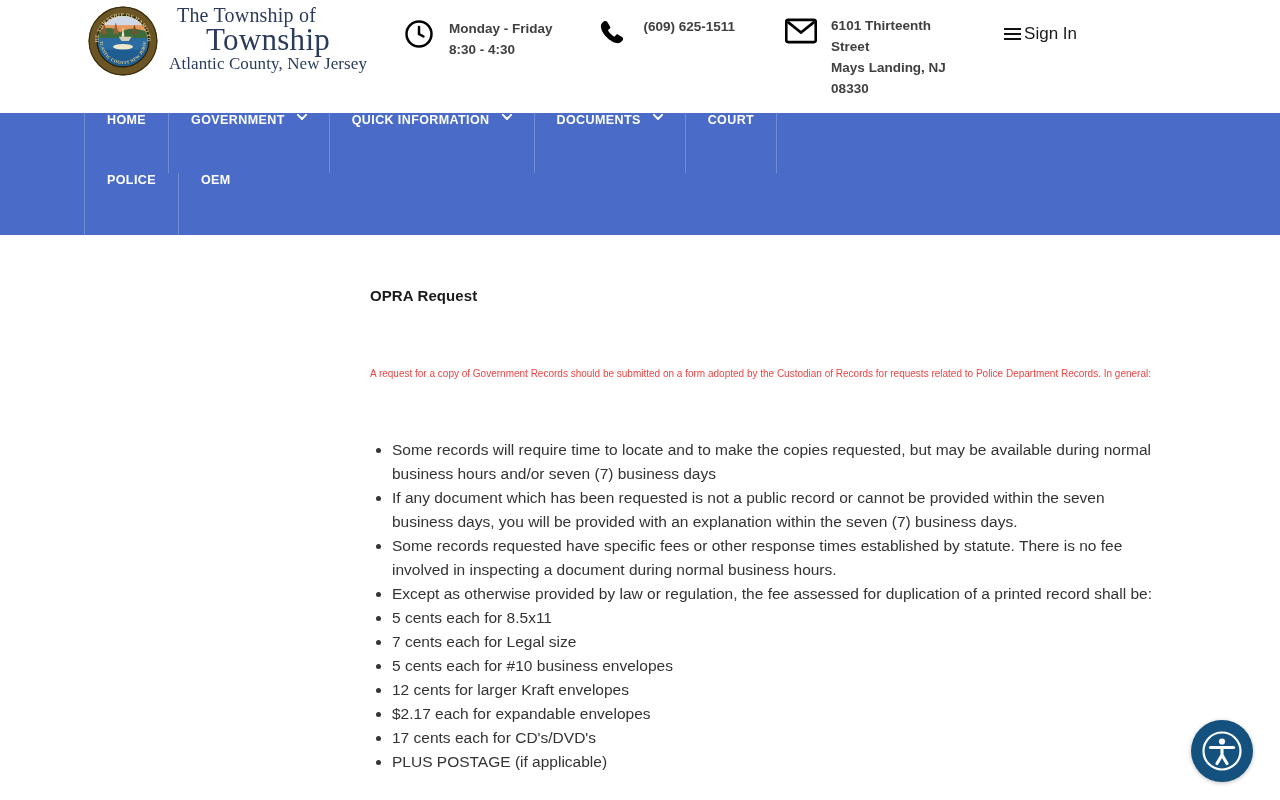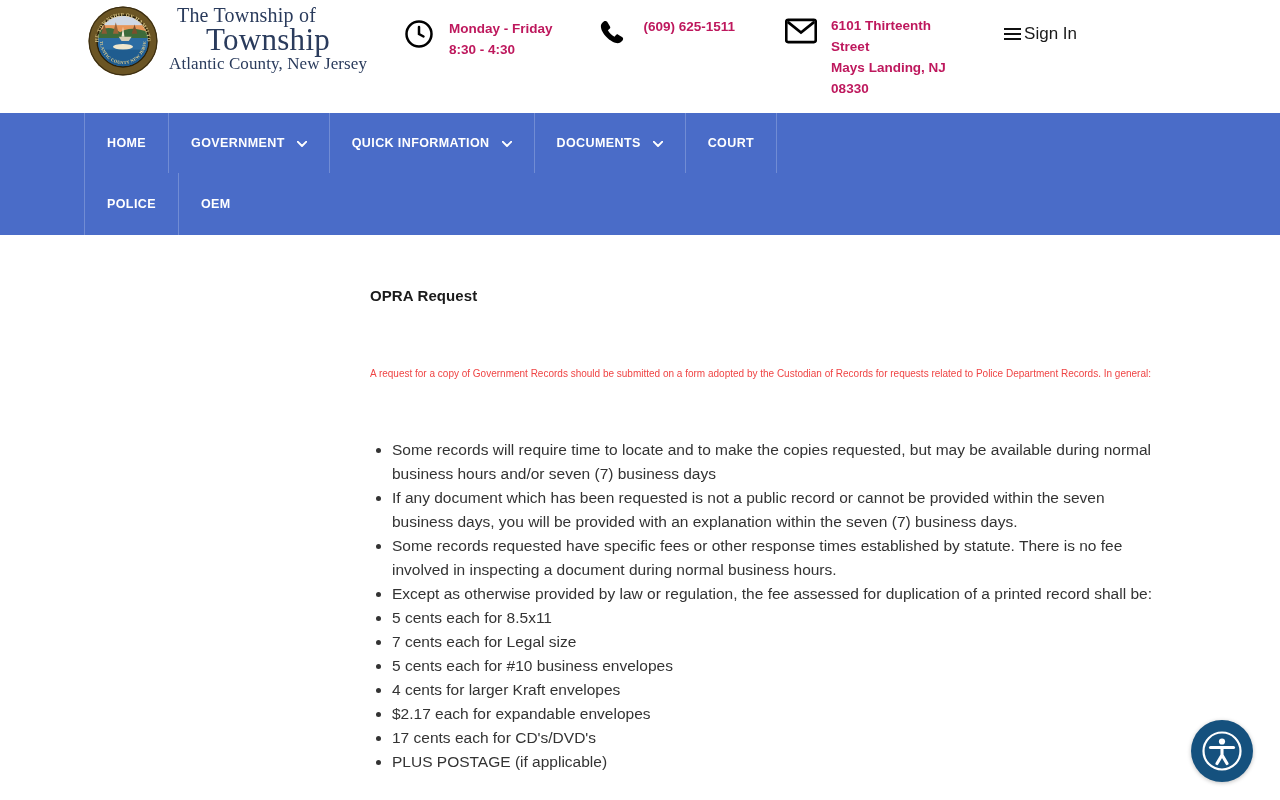--- a/index.html
+++ b/index.html
@@ -52,21 +52,21 @@
   .info-icon {
     flex: none;
     width: 32px; height: 32px;
     margin-right: 14px;
     color: #000;
     display: flex; align-items: center; justify-content: center;
   }
   .info-text {
     font-size: 13.5px;
     font-weight: bold;
-    color: #be185d;
+    color: #404040;
     line-height: 21px;
     white-space: pre-line;
   }
   .info-block.phone { margin-left: 43px; padding-top: 14px; }
   .info-block.phone .info-icon { margin-right: 16px; }
   .info-block.addr  { margin-left: 50px; padding-top: 13px; }
   .info-block.addr .info-text { max-width: 125px; }
 
   .signin {
     display: flex;
@@ -97,21 +97,21 @@
   .nav-row {
     display: flex;
     align-items: stretch;
     height: 60px;
     padding-left: 84px;
     position: relative;
   }
   .nav-row.row2 { height: 62px; }
   .nav-item {
     display: flex;
-    align-items: center;
+    align-items: flex-start;
     gap: 12px;
     padding: 0 22px;
     color: #ffffff;
     font-size: 12.5px;
     font-weight: bold;
     letter-spacing: .4px;
     cursor: pointer;
     border-left: 1px solid rgba(255,255,255,0.22);
     white-space: nowrap;
   }
@@ -340,21 +340,21 @@
     <h1 class="page-title">OPRA Request</h1>
     <p class="intro">A request for a copy of Government Records should be submitted on a form adopted by the Custodian of Records for requests related to Police Department Records. In general:</p>
     <ul class="bullets">
       <li>Some records will require time to locate and to make the copies requested, but may be available during normal business hours and/or seven (7) business days</li>
       <li>If any document which has been requested is not a public record or cannot be provided within the seven business days, you will be provided with an explanation within the seven (7) business days.</li>
       <li>Some records requested have specific fees or other response times established by statute. There is no fee involved in inspecting a document during normal business hours.</li>
       <li>Except as otherwise provided by law or regulation, the fee assessed for duplication of a printed record shall be:</li>
       <li>5 cents each for 8.5x11</li>
       <li>7 cents each for Legal size</li>
       <li>5 cents each for #10 business envelopes</li>
-      <li>4 cents for larger Kraft envelopes</li>
+      <li>12 cents for larger Kraft envelopes</li>
       <li>$2.17 each for expandable envelopes</li>
       <li>17 cents each for CD's/DVD's</li>
       <li>PLUS POSTAGE (if applicable)</li>
     </ul>
   </div>
 
   <div class="a11y">
     <svg width="42" height="42" viewBox="0 0 42 42">
       <circle cx="21" cy="21" r="18.5" fill="none" stroke="#ffffff" stroke-width="2.2"></circle>
       <circle cx="21" cy="11.5" r="3.1" fill="#ffffff"></circle>

